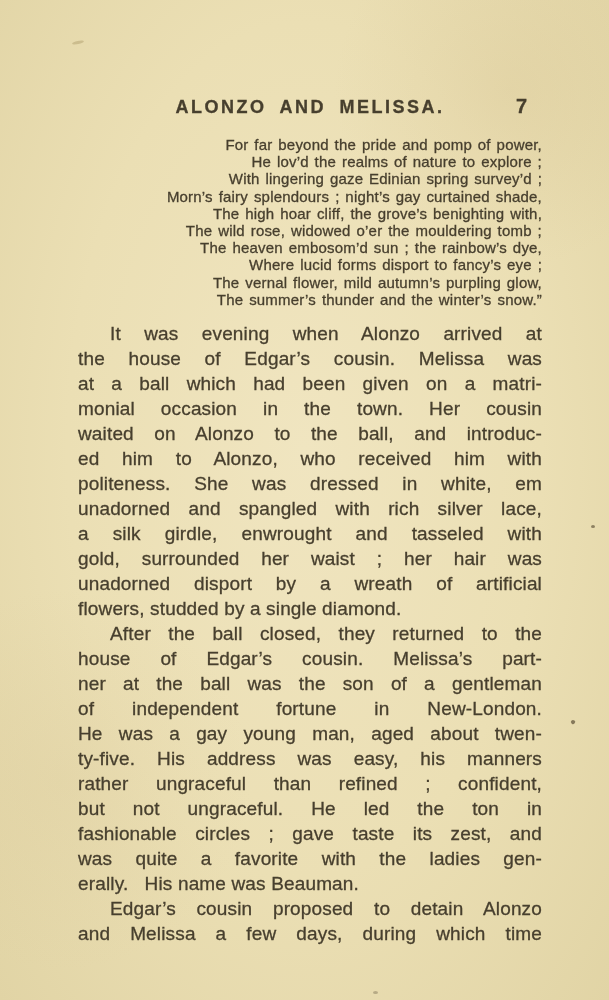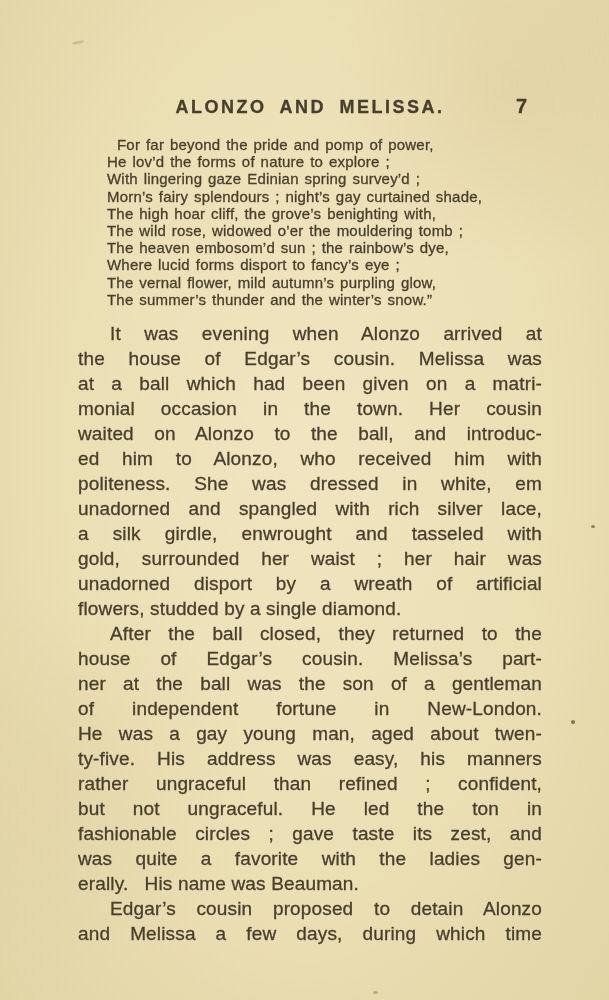--- a/index.html
+++ b/index.html
@@ -16,21 +16,21 @@
   }
   .content { position:absolute; left:78px; top:0; width:464px; }
   .running-header { position:relative; margin-top:97px; height:24px; }
   .header-title {
     position:absolute; left:50%; transform:translateX(-50%);
     font-weight:bold; font-size:18px; letter-spacing:2.5px; word-spacing:6px;
     white-space:nowrap;
   }
   .page-number { position:absolute; right:15px; top:-2px; font-weight:bold; font-size:20px; }
   .poem { margin-top:15px; margin-left:29px; font-size:15px; line-height:17.2px;
-          letter-spacing:0.2px; word-spacing:1.5px; }
+          letter-spacing:0.2px; word-spacing:1.5px;text-align:right; }
   .poem-line { white-space:nowrap; }
   .poem-line.first { text-indent:10px; }
   .body-text { margin-top:13px; font-size:19px; line-height:25px; letter-spacing:0.15px; }
   .line { text-align:justify; text-align-last:justify; }
   .line.ragged { text-align-last:left; }
   .line.indent { text-indent:32px; }
   .speck { position:absolute; border-radius:50%; background:#5c5038; }
   .speck.s1 { left:591px; top:525px; width:4px; height:3px; opacity:.65; }
   .speck.s2 { left:571px; top:720px; width:4px; height:4px; opacity:.7; transform:rotate(40deg); border-radius:60% 40% 50% 50%; }
   .speck.s3 { left:373px; top:991px; width:5px; height:3px; opacity:.35; }
@@ -46,21 +46,21 @@
   <div class="speck s2"></div>
   <div class="speck s3"></div>
 
   <div class="content">
     <div class="running-header">
       <span class="header-title">ALONZO AND MELISSA.</span>
       <span class="page-number">7</span>
     </div>
     <div class="poem">
         <div class="poem-line first">For far beyond the pride and pomp of power,</div>
-        <div class="poem-line">He lov’d the forms of nature to explore ;</div>
+        <div class="poem-line">He lov’d the realms of nature to explore ;</div>
         <div class="poem-line">With lingering gaze Edinian spring survey’d ;</div>
         <div class="poem-line">Morn’s fairy splendours ; night’s gay curtained shade,</div>
         <div class="poem-line">The high hoar cliff, the grove’s benighting with,</div>
         <div class="poem-line">The wild rose, widowed o’er the mouldering tomb ;</div>
         <div class="poem-line">The heaven embosom’d sun ; the rainbow’s dye,</div>
         <div class="poem-line">Where lucid forms disport to fancy’s eye ;</div>
         <div class="poem-line">The vernal flower, mild autumn’s purpling glow,</div>
         <div class="poem-line">The summer’s thunder and the winter’s snow.”</div>
       </div>
     <div class="body-text">

